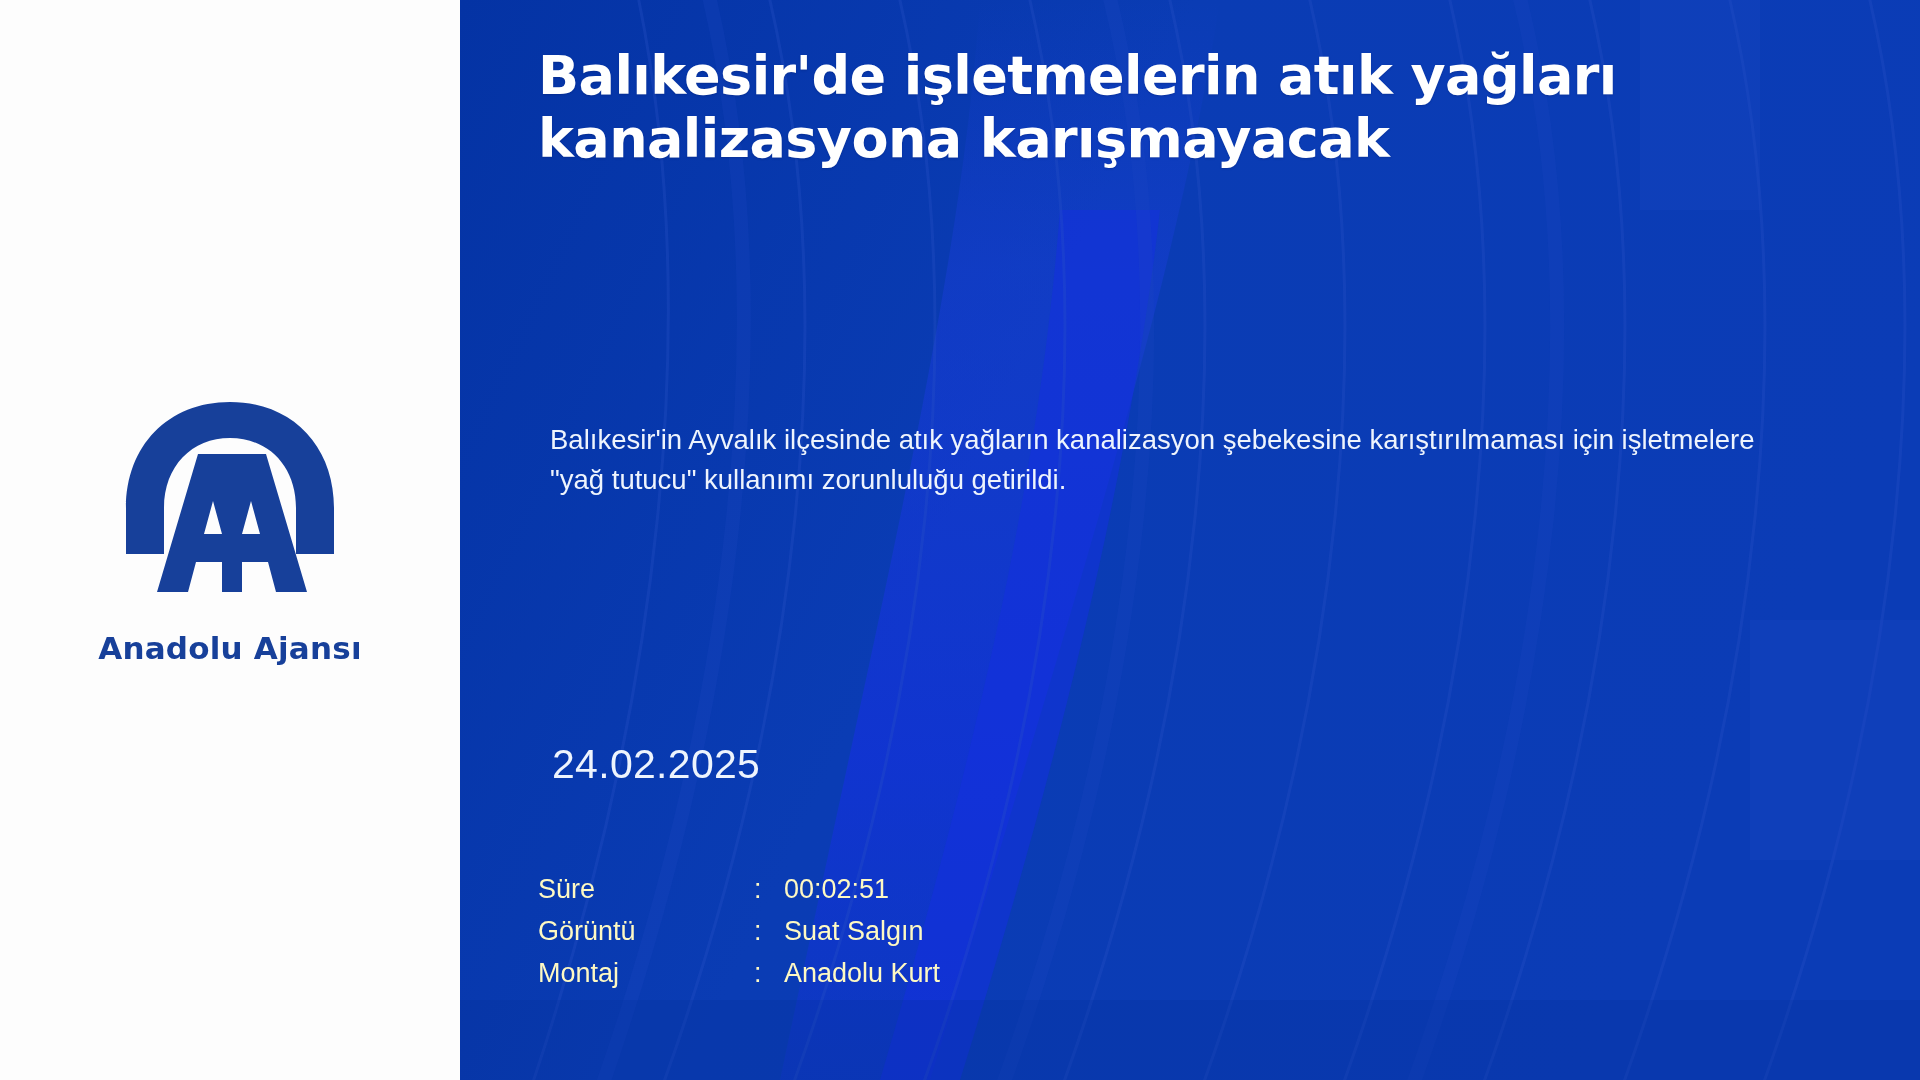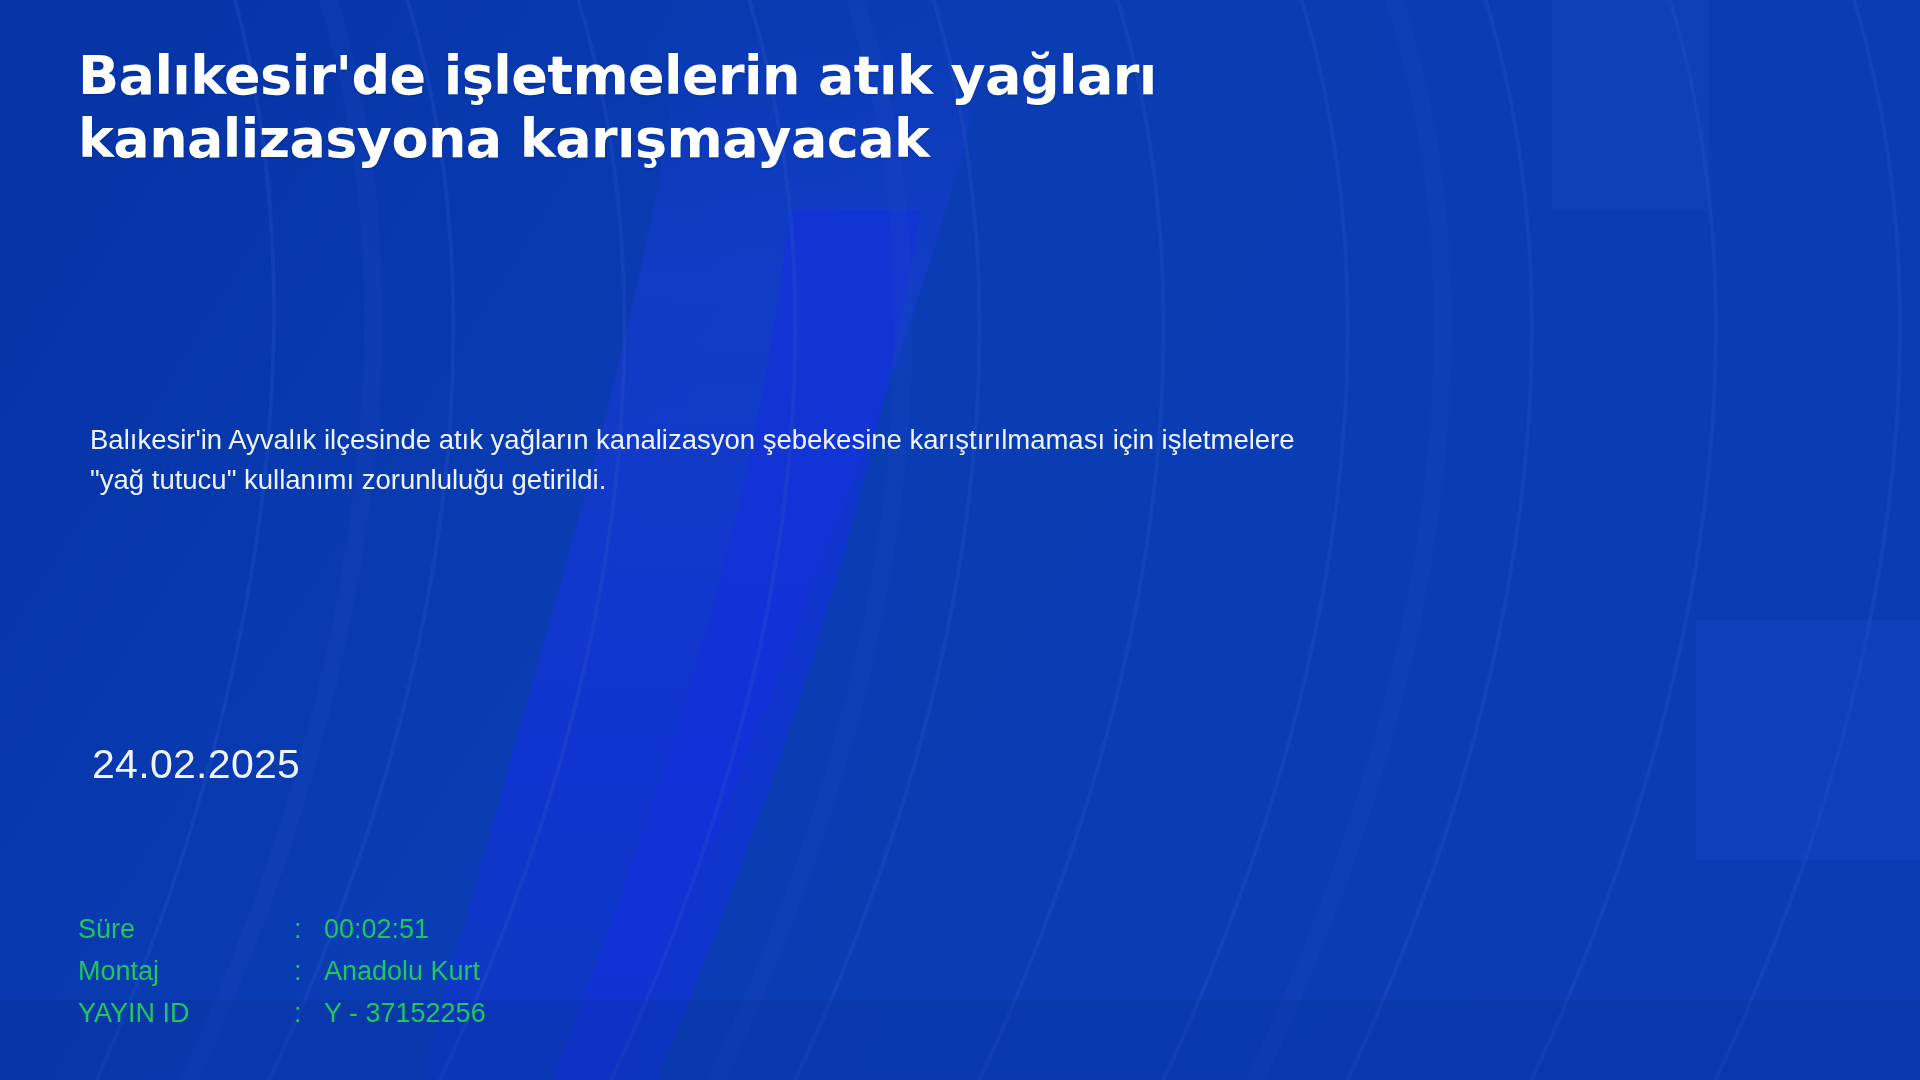--- a/index.html
+++ b/index.html
@@ -111,25 +111,25 @@
     top: 744px;
     left: 92px;
     font-size: 41px;
     line-height: 1;
     color: #eef4fd;
     letter-spacing: 0.3px;
   }
 
   .meta-table {
     position: absolute;
-    top: 912px;
+    top: 872px;
     left: 78px;
     border-collapse: collapse;
     font-size: 27px;
-    color: #22c55e;
+    color: #fef9c3;
   }
 
   .meta-table td {
     padding: 0 0 7px 0;
     vertical-align: top;
     line-height: 1.3;
     white-space: nowrap;
   }
 
   .meta-label {
@@ -141,20 +141,47 @@
   .meta-sep {
     width: 22px;
     padding-right: 8px !important;
   }
 </style>
 </head>
 <body>
 
 <div class="slide">
 
+  <div class="left-panel">
+    <div class="logo-block">
+
+      <svg class="logo-mark" viewBox="0 0 236 228" aria-hidden="true">
+
+        <path d="M118 6
+                 C 56 6, 14 50, 14 112
+                 L 14 158
+                 L 52 158
+                 L 52 112
+                 C 52 70, 80 42, 118 42
+                 C 156 42, 184 70, 184 112
+                 L 184 158
+                 L 222 158
+                 L 222 112
+                 C 222 50, 180 6, 118 6 Z" fill="#17409a"></path>
+
+        <path d="M86 58 L 45 196 L 76 196 L 84 166 L 112 166 L 112 138 L 92 138 L 101 105 L 110 138 L 110 196 L 112 196 L 112 58 Z" fill="#17409a"></path>
+
+        <path d="M128 58 L 128 196 L 130 196 L 130 138 L 139 105 L 148 138 L 128 138 L 128 166 L 156 166 L 164 196 L 195 196 L 154 58 Z" fill="#17409a"></path>
+
+        <rect x="110" y="58" width="20" height="138" fill="#17409a"></rect>
+      </svg>
+
+      <div class="logo-wordmark">Anadolu Ajansı</div>
+    </div>
+  </div>
 
   <div class="right-panel">
 
     <svg class="bg-art" viewBox="0 0 1460 1080" preserveAspectRatio="none" aria-hidden="true">
       <defs>
         <linearGradient id="baseGrad" x1="0" y1="0" x2="1" y2="0.35">
           <stop offset="0%" stop-color="#0433a4"></stop>
           <stop offset="45%" stop-color="#0a3cb4"></stop>
           <stop offset="100%" stop-color="#0b3cb6"></stop>
         </linearGradient>
@@ -206,32 +233,32 @@
 
       <table class="meta-table">
         <tbody>
 
           <tr>
             <td class="meta-label">Süre</td>
             <td class="meta-sep">:</td>
             <td class="meta-value">00:02:51</td>
           </tr>
 
+          <tr>
+            <td class="meta-label">Görüntü</td>
+            <td class="meta-sep">:</td>
+            <td class="meta-value">Suat Salgın</td>
+          </tr>
 
           <tr>
             <td class="meta-label">Montaj</td>
             <td class="meta-sep">:</td>
             <td class="meta-value">Anadolu Kurt</td>
           </tr>
 
-          <tr>
-            <td class="meta-label">YAYIN ID</td>
-            <td class="meta-sep">:</td>
-            <td class="meta-value">Y - 37152256</td>
-          </tr>
 
         </tbody>
       </table>
 
     </div>
   </div>
 
 </div>
 
 </body></html>

